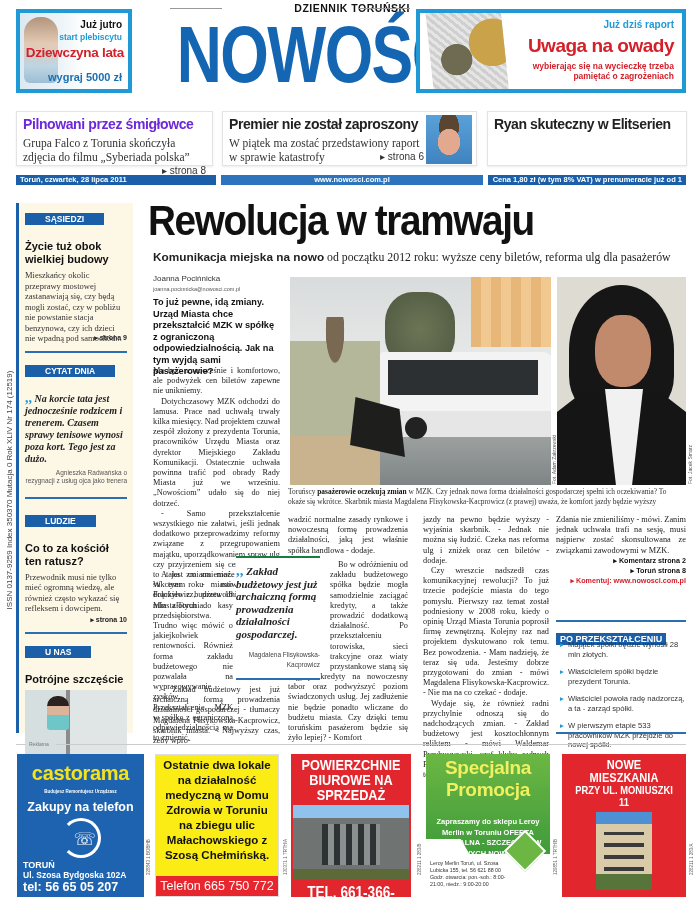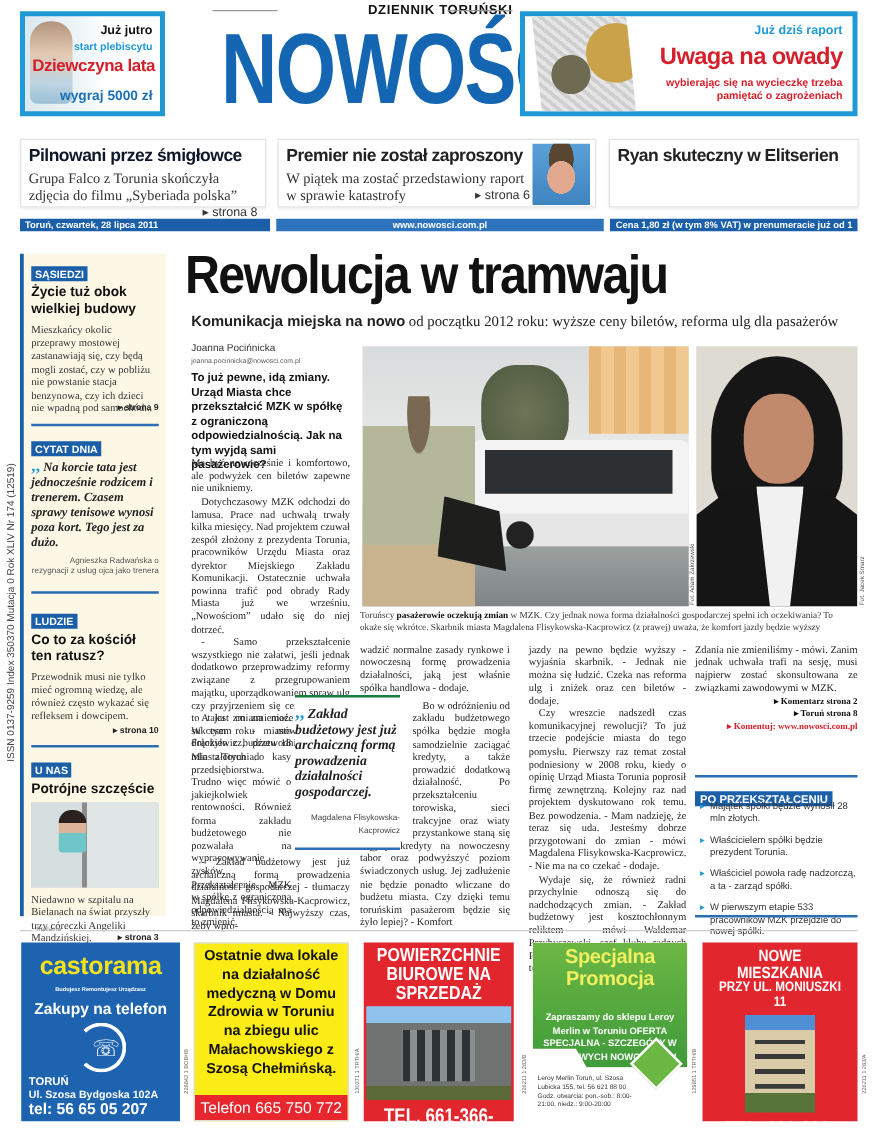--- a/index.html
+++ b/index.html
@@ -43,21 +43,21 @@
 
 .bar{top:175px;height:10px;background:#1a5fa8;color:#fff;font-family:"Liberation Sans",sans-serif;font-size:7.5px;font-weight:bold;line-height:10px;padding:0 4px}
 #bar-left{left:16px;width:200px}
 #bar-mid{left:221px;width:262px;text-align:center;background:#2d74bd}
 #bar-right{left:488px;width:198px;text-align:right}
 
 
 #sidebar{left:16px;top:203px;width:117px;height:530px;background:#fdf7e6;border-left:3px solid #1a5fa8;padding:4px 6px}
 #issn{left:2px;top:330px;width:14px;height:320px}
 #issn span{position:absolute;left:7px;top:160px;transform:translate(-50%,-50%) rotate(-90deg);white-space:nowrap;font-family:"Liberation Sans",sans-serif;font-size:8px;color:#444}
-.s-label{display:inline-block;background:#1a5fa8;color:#fff;font-family:"Liberation Sans",sans-serif;font-size:8.5px;font-weight:bold;padding:1px 3px;margin-bottom:3px}
+.s-label{display:inline-block;background:#1a5fa8;color:#fff;font-family:"Liberation Sans",sans-serif;font-size:8.5px;font-weight:bold;padding:1px 20px;margin-bottom:15px}
 .s-h{font-family:"Liberation Sans",sans-serif;font-size:11px;font-weight:bold;line-height:13px;color:#111;margin-bottom:4px}
 .s-p{font-family:"Liberation Serif",serif;font-size:8.5px;line-height:10.5px;color:#333}
 .s-pg{font-family:"Liberation Sans",sans-serif;font-size:7px;font-weight:bold;float:right;margin-top:-10px}
 .s-div{border-top:2px solid #2a6fb3;margin:7px 0 6px}
 .s-quote{font-family:"Liberation Serif",serif;font-style:italic;font-weight:bold;font-size:10px;line-height:12px;color:#222}
 .s-quote b{color:#1f9ad6;font-size:14px;font-style:normal}
 .s-attr{font-family:"Liberation Sans",sans-serif;font-size:6.5px;color:#555;text-align:right;margin-top:4px;line-height:8px}
 .s-photo{width:100%;height:68px;margin:4px 0;background:linear-gradient(90deg,#d6dfe0 0 40%,#8c8c8c 40% 44%,#e0e5e6 44%),#ccc;position:relative}
 .s-photo:after{content:"";position:absolute;left:22px;top:6px;width:22px;height:34px;border-radius:10px 10px 3px 3px;background:linear-gradient(#2b2220 0 30%,#dcb49a 30% 55%,#6fc6c8 55%)}
 
@@ -97,21 +97,21 @@
 #caption{left:288px;top:487px;width:397px;font-family:Liberation Serif, serif;font-size:7.4px;line-height:9.5px;color:#333}
 #caption b{color:#111}
 
 
 #pullquote{left:236px;top:556px;width:84px;border-top:2px solid #15803d;border-bottom:2px solid #2a6fb3;padding:6px 0 8px;background:#fff}
 #pullquote .q{font-family:"Liberation Serif",serif;font-style:italic;font-weight:bold;font-size:11px;line-height:12.5px;color:#222}
 #pullquote .q b{color:#1f9ad6;font-style:normal;font-size:15px}
 #pullquote .a{font-family:"Liberation Sans",sans-serif;font-size:6.5px;color:#444;text-align:right;margin-top:10px;line-height:10px}
 
 
-.lnk{font-family:Liberation Serif, serif;font-size:7.2px;font-weight:bold;text-align:right;color:#111}
+.lnk{font-family:Liberation Sans, sans-serif;font-size:7.2px;font-weight:bold;text-align:right;color:#111}
 .lnk.red{color:#d4202a}
 #box-title{left:556px;top:620px;width:130px;border-top:2px solid #2a6fb3;padding-top:5px}
 #box-title span{display:inline-block;background:#1a5fa8;color:#fff;font-family:"Liberation Sans",sans-serif;font-weight:bold;font-size:9px;padding:1px 4px}
 #box-list{left:560px;top:640px;width:126px;font-family:"Liberation Sans",sans-serif;font-size:7.6px;line-height:9.5px;color:#333;list-style:none}
 #box-list li{margin-bottom:8px;padding-left:8px;position:relative}
 #box-list li:before{content:"▸";position:absolute;left:0;color:#1f9ad6}
 #box-end{left:556px;top:732px;width:130px;border-top:2px solid #2a6fb3}
 
 
 #ads-label{left:16px;top:741px;width:670px;font-family:"Liberation Sans",sans-serif;font-size:5px;color:#777}
@@ -131,21 +131,21 @@
 #ad-castorama .t3{font-size:12.5px;font-weight:bold}
 #ad-medical{left:155px;width:124px;background:#fcec16;border:1px solid #ddd;font-family:"Liberation Sans",sans-serif;font-weight:bold;color:#111;text-align:center;font-size:11.5px;line-height:15px;padding-top:3px}
 #ad-medical .phone{position:absolute;left:0;bottom:0;width:100%;height:20px;background:#e8262d;color:#fff;font-weight:normal;font-size:12.5px;line-height:20px}
 #ad-office{left:291px;width:120px;background:#e1262d;color:#fff;font-family:"Liberation Sans",sans-serif;font-weight:bold;text-align:center}
 #ad-office .h{font-size:15px;line-height:15px;margin-top:3px;transform:scaleX(.85)}
 #ad-office .img{height:75px;margin:3px 2px;background:linear-gradient(180deg,#8fc3ee 0 18%,#6f7372 18% 85%,#5c6a3a 85%);position:relative}
 #ad-office .img:after{content:"";position:absolute;left:25%;top:25%;width:50%;height:55%;background:repeating-linear-gradient(90deg,#2d3335 0 6px,#8a9090 6px 12px)}
 #ad-office .tel{font-size:17px;transform:scaleX(.8)}
 #ad-leroy{left:426px;width:124px;background:#fff;font-family:"Liberation Sans",sans-serif}
 #ad-leroy .green{height:100px;background:linear-gradient(#6cb744,#3f9b3a);color:#fff;text-align:center;font-weight:bold;padding-top:3px;clip-path:polygon(0 0,100% 0,100% 100%,35% 100%,28% 85%,0 85%)}
-#ad-leroy .green .h{font-size:16px;color:#f0f060;letter-spacing:-.3px}
+#ad-leroy .green .h{font-size:19px;color:#f0f060;letter-spacing:-.3px}
 #ad-leroy .green .b{font-size:7.5px;line-height:10.5px;margin-top:16px}
 #ad-leroy .logo{position:absolute;right:10px;top:82px;width:30px;height:30px;background:#6cb744;transform:rotate(45deg);border:2px solid #fff}
 #ad-leroy .addr{font-size:5.3px;line-height:7px;color:#333;padding:6px 4px}
 #ad-flats{left:562px;width:124px;background:#e1262d;color:#fff;font-family:"Liberation Sans",sans-serif;font-weight:bold;text-align:center}
 #ad-flats .h{font-size:13px;line-height:13px;margin-top:4px;transform:scaleX(.85)}
 #ad-flats .h2{font-size:11px;line-height:12px;transform:scaleX(.85)}
 #ad-flats .img{height:78px;margin:4px 34px;background:linear-gradient(180deg,#4f8fd4 0 15%,#d9cba8 15% 80%,#57743a 80%);position:relative}
 #ad-flats .img:after{content:"";position:absolute;left:15%;top:25%;width:70%;height:50%;background:repeating-linear-gradient(0deg,#3a3a3a 0 4px,transparent 4px 12px)}
 #ad-flats .tel{font-size:17px;transform:scaleX(.8)}
 </style>
@@ -168,21 +168,21 @@
 <div id="promo-right" class="abs">
   <div class="inner">
     <div class="photo"></div>
     <div class="abs sans pr-t1"><span>Już dziś</span> <span>raport</span></div>
     <div class="abs sans pr-t2">Uwaga na owady</div>
     <div class="abs sans pr-t3" style="width:150px">wybierając się na wycieczkę trzeba pamiętać o zagrożeniach</div>
   </div>
 </div>
 
 <div id="teaser-1" class="abs teaser">
-  <h3 style="color:#0f172a">Pilnowani przez śmigłowce</h3>
+  <h3 style="color:#6d28d9">Pilnowani przez śmigłowce</h3>
   <p><span>Grupa Falco z Torunia skończyła zdjęcia do filmu „Syberiada polska”</span> <span class="pg">▸ strona 8</span></p>
 </div>
 <div id="teaser-2" class="abs teaser">
   <h3 style="width:190px">Premier nie został zaproszony</h3>
   <p style="width:195px"><span>W piątek ma zostać przedstawiony raport w sprawie katastrofy</span> <span class="pg">▸ strona 6</span></p>
   <div class="face"></div>
 </div>
 <div id="teaser-3" class="abs teaser">
   <h3>Ryan skuteczny w Elitserien</h3>
 </div>

